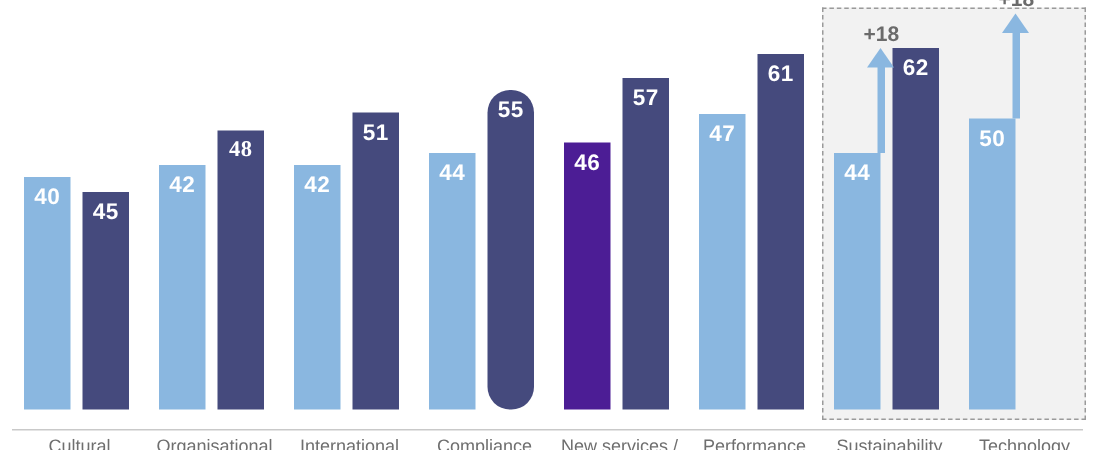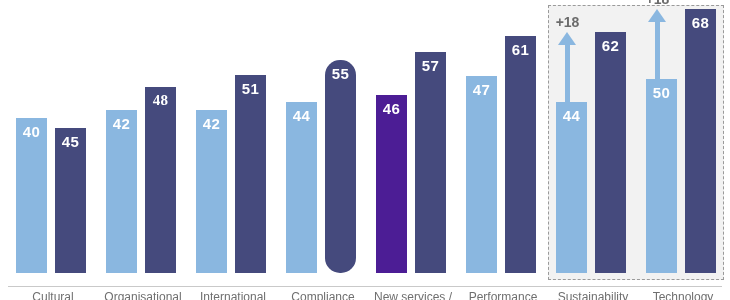--- a/index.html
+++ b/index.html
@@ -87,21 +87,21 @@
     color: #ffffff;
     font-size: 15px;
     font-weight: bold;
     letter-spacing: 0.3px;
     line-height: 17px;
   }
 
   
   .delta {
     position: absolute;
-    left: 4px;
+    left: 24px;
     width: 31px;
   }
   .delta-shaft {
     position: absolute;
     left: 13px;
     width: 5px;
     bottom: 0;
     background: #8ab7e0;
   }
   .delta-head {
@@ -211,23 +211,20 @@
         </div>
         <div class="delta" style="bottom: 170.72px; height: 69.84px;">
           <div class="delta-shaft" style="height: 57.84px; background: rgb(138, 183, 224);"></div>
           <div class="delta-head" style="border-bottom-color: rgb(138, 183, 224);"></div>
           <div class="delta-label" style="bottom: 71.84px; color: rgb(107, 107, 107);">+18</div>
         </div>
       </div>
       <div class="group" style="left: 638px;">
         <div class="bar light" style="height: 194px; background: rgb(138, 183, 224);">
           <div class="bar-value">50</div>
-        </div>
-        <div class="bar dark" style="height: 263.84px; background: rgb(69, 74, 125);">
-          <div class="bar-value">68</div>
         </div>
         <div class="delta" style="bottom: 194px; height: 69.84px;">
           <div class="delta-shaft" style="height: 57.84px; background: rgb(138, 183, 224);"></div>
           <div class="delta-head" style="border-bottom-color: rgb(138, 183, 224);"></div>
           <div class="delta-label" style="bottom: 71.84px; color: rgb(107, 107, 107);">+18</div>
         </div>
       </div>
     </div>
 
   <div class="axis-line"></div>

